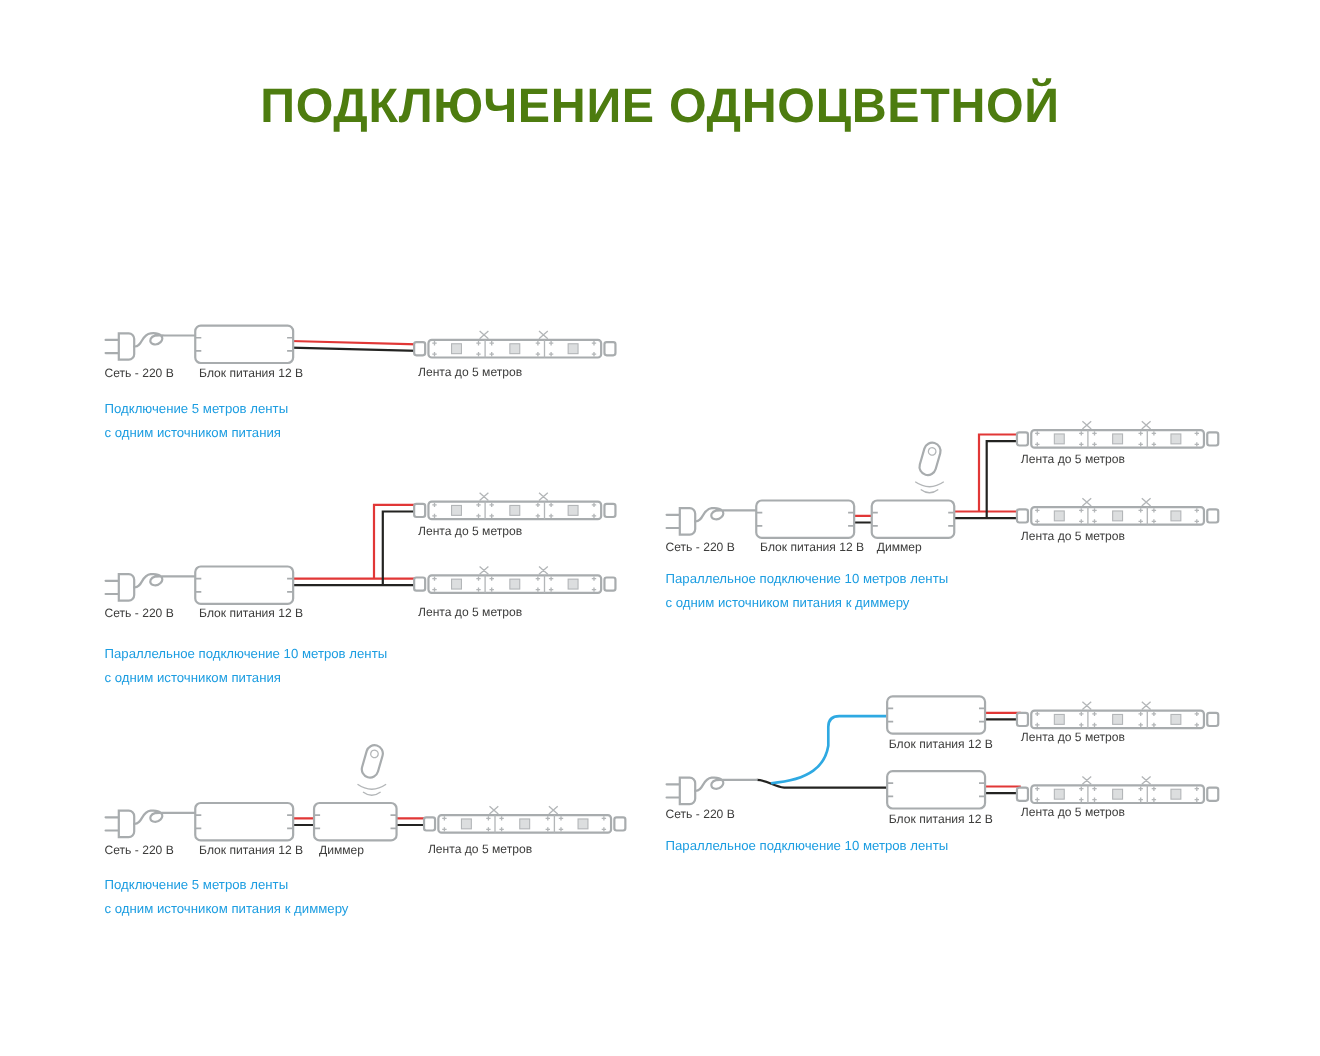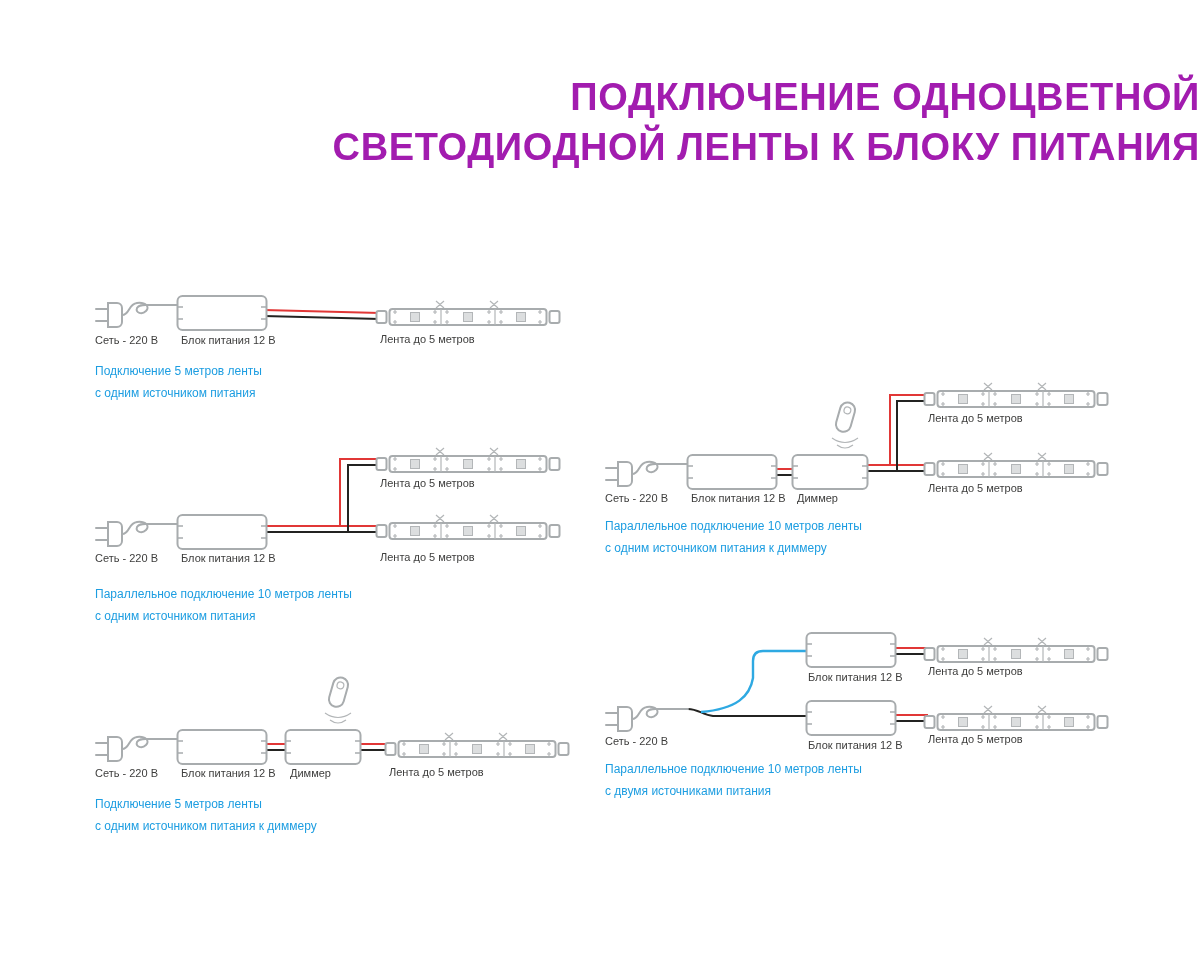--- a/index.html
+++ b/index.html
@@ -1,19 +1,19 @@
 <!DOCTYPE html>
 <html><head>
 <meta charset="utf-8">
 <style>
   html,body{margin:0;padding:0}
   body{width:1200px;height:960px;background:#ffffff;font-family:"Liberation Sans",sans-serif;position:relative;overflow:hidden}
   .page{position:absolute;top:0;left:0;width:1200px;height:960px}
   svg.art{position:absolute;top:0;left:0}
-  .title{position:absolute;top:72px;left:0;width:100%;text-align:right;color:#a21caf;font-weight:bold;font-size:38px;line-height:50px;letter-spacing:.6px}
+  .title{position:absolute;top:72px;left:0;width:100%;text-align:center;color:#4d7c0f;font-weight:bold;font-size:44px;line-height:50px;letter-spacing:.6px}
   .title span{display:block}
   .lbl{position:absolute;font-size:11px;color:#3d3d3c;white-space:nowrap}
   .cap{position:absolute;font-size:12px;line-height:22px;color:#1c9de1;white-space:nowrap}
   .cap span{display:block}
   .obox{fill:#fff;stroke:#a8acae;stroke-width:2}
   .oln{stroke:#a8acae;stroke-width:2;fill:none;stroke-linecap:round;stroke-linejoin:round}
   .tick{stroke:#a8acae;stroke-width:1.5;fill:none}
   .fine{stroke:#b3b6b8;stroke-width:1.2;fill:none}
   .led{fill:#dcdedf;stroke:#b3b6b8;stroke-width:1}
   .wr{stroke:#e13736;stroke-width:2;fill:none}
@@ -107,21 +107,20 @@
       <use href="#plug" x="603" y="700" width="85" height="40"></use>
       <use href="#psu" x="805" y="630" width="92" height="40"></use>
       <use href="#psu" x="805" y="698" width="92" height="40"></use>
       <use href="#strip" x="923" y="637" width="186" height="30"></use>
       <use href="#strip" x="923" y="705" width="186" height="30"></use>
     </g>
   </svg>
 
   <div class="title">
     <span>ПОДКЛЮЧЕНИЕ ОДНОЦВЕТНОЙ</span>
-    <span>СВЕТОДИОДНОЙ ЛЕНТЫ К БЛОКУ ПИТАНИЯ</span>
   </div>
 
   <div class="lbl" style="left:95px;top:334px">Сеть - 220 В</div>
   <div class="lbl" style="left:181px;top:334px">Блок питания 12 В</div>
   <div class="lbl" style="left:380px;top:333px">Лента до 5 метров</div>
   <div class="cap" style="left:95px;top:360px">
     <span>Подключение 5 метров ленты</span>
     <span>с одним источником питания</span>
   </div>
 
@@ -153,16 +152,15 @@
     <span>с одним источником питания к диммеру</span>
   </div>
 
   <div class="lbl" style="left:928px;top:665px">Лента до 5 метров</div>
   <div class="lbl" style="left:808px;top:671px">Блок питания 12 В</div>
   <div class="lbl" style="left:605px;top:735px">Сеть - 220 В</div>
   <div class="lbl" style="left:928px;top:733px">Лента до 5 метров</div>
   <div class="lbl" style="left:808px;top:739px">Блок питания 12 В</div>
   <div class="cap" style="left:605px;top:758px">
     <span>Параллельное подключение 10 метров ленты</span>
-    <span>с двумя источниками питания</span>
   </div>
 
 </div>
 
 </body></html>

